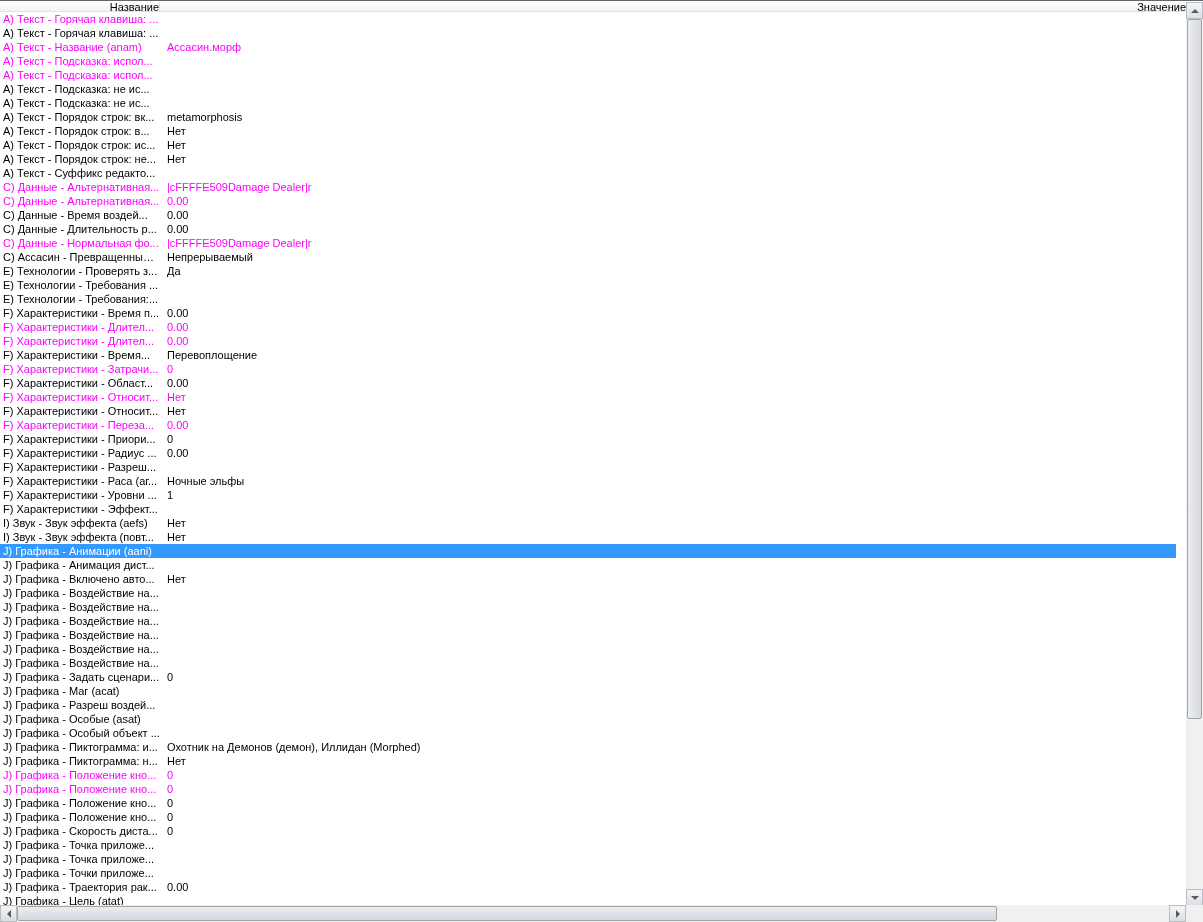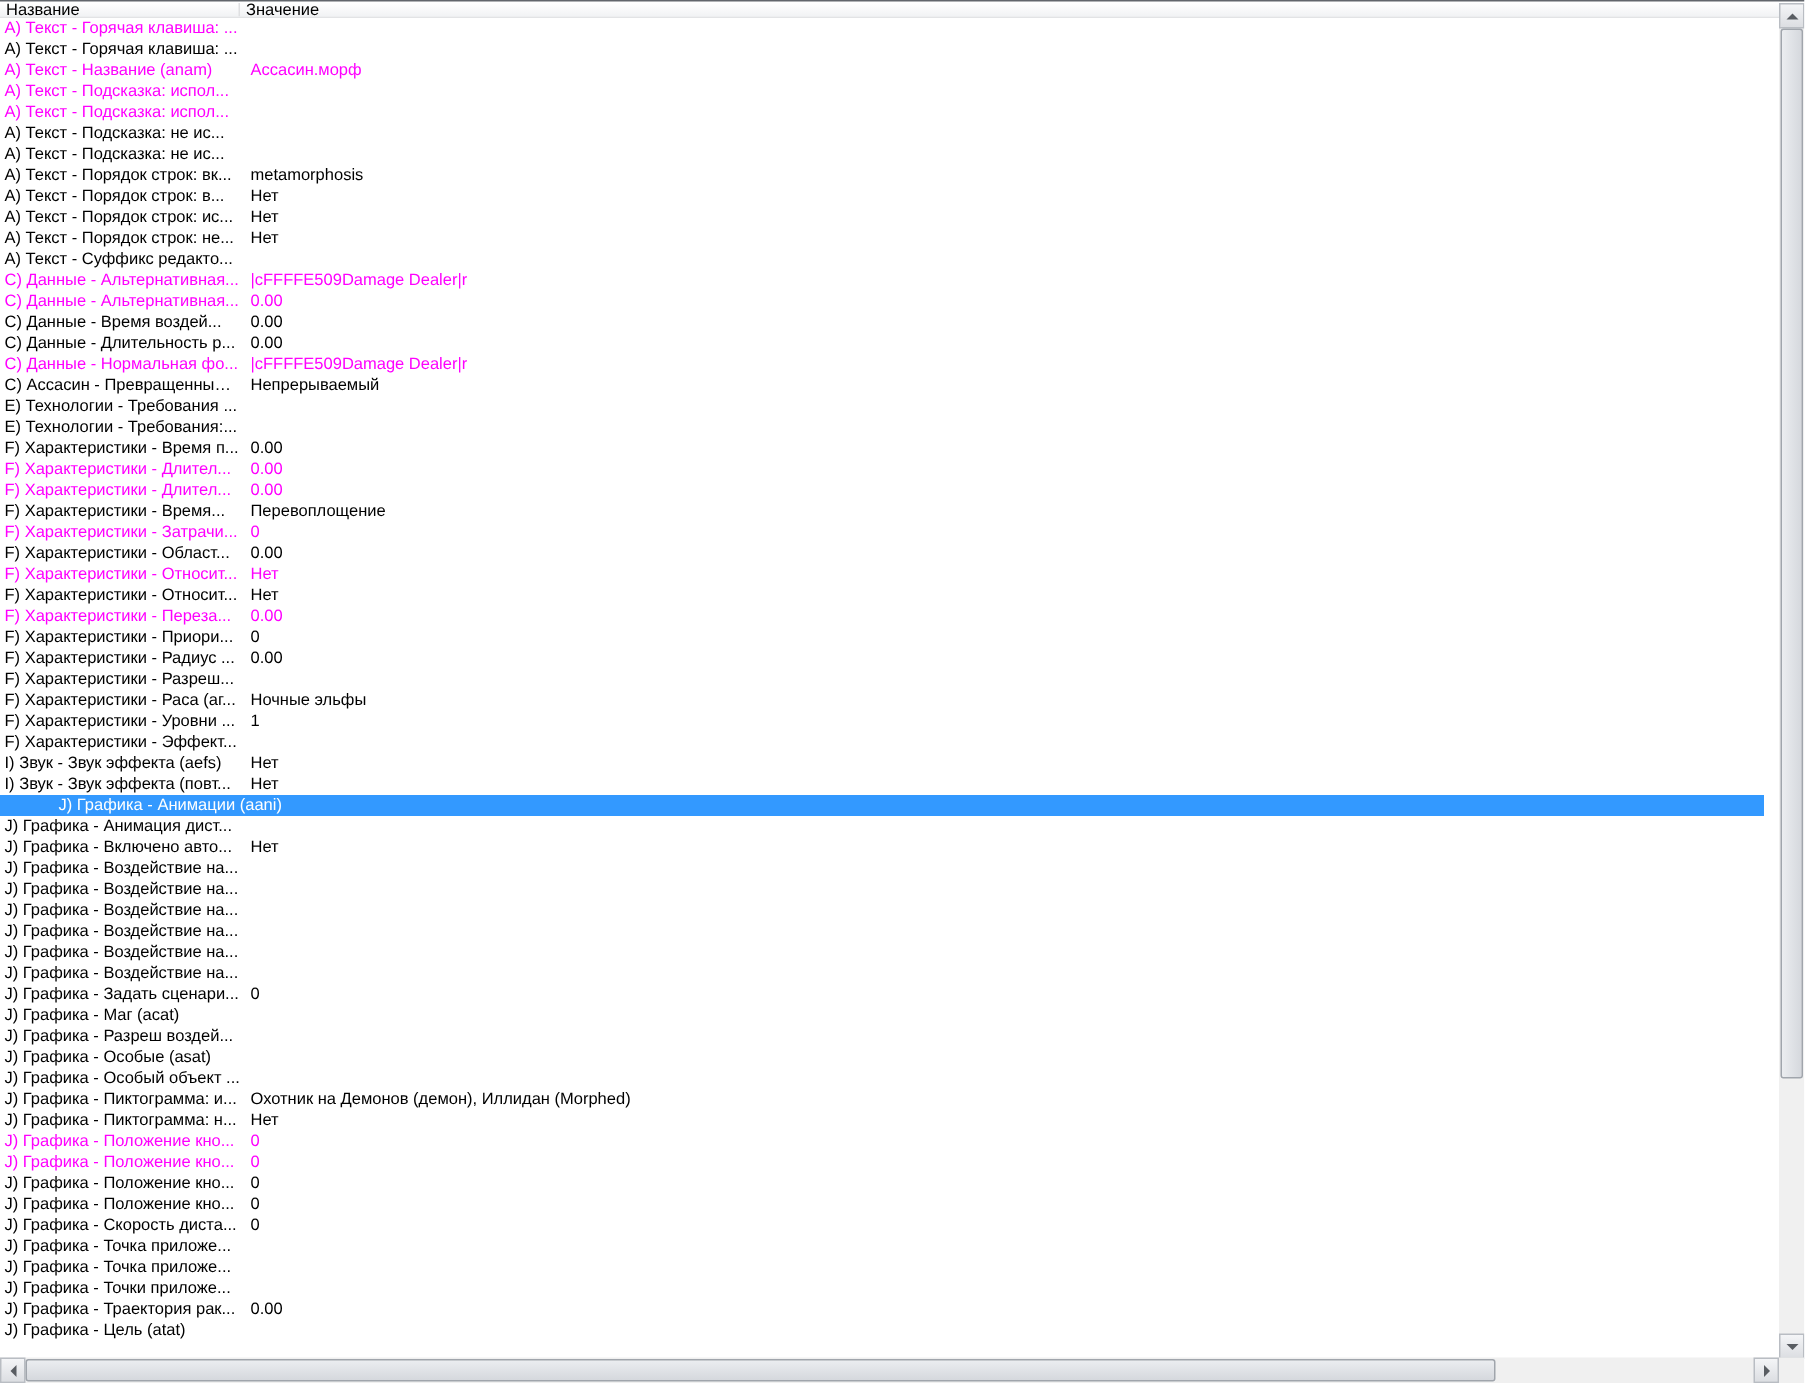--- a/index.html
+++ b/index.html
@@ -26,41 +26,42 @@
     display: flex;
     overflow: hidden;
   }
   .hcell {
     height: 100%;
     line-height: 11px;
     padding-left: 4px;
     white-space: nowrap;
     overflow: hidden;
     color: #000;
+    text-align: right;
   }
   .hcell.name  { width: 160px; border-right: 1px solid #dfe0e2; }
   .hcell.value { flex: 1; }
   
   .rows {
     position: absolute; left: 0; top: 11px;
     width: 1176px; height: 894px;
     overflow: hidden;
     background: #fff;
   }
   .row {
     display: flex;
     height: 14px; line-height: 14px;
     white-space: nowrap;
   }
   .row .cell { overflow: hidden; text-overflow: ellipsis; }
   .cell.name  { flex: 0 0 160px; width: 160px; padding-left: 3px; }
   .cell.value { flex: 1; padding-left: 7px; }
   .mod { color: var(--modified, #FF00FF); }
   .row.selected { background: var(--selection_bg, #3399FF); }
-  .row.selected .cell { color: var(--selection_text, #FFFFFF); margin-left: 36px; }
+  .row.selected .cell { color: var(--selection_text, #FFFFFF); }
   
   .vscroll {
     position: absolute; right: 0; top: 1px;
     width: 17px; height: 904px;
     background: #f0f0f0;
   }
   .hscroll {
     position: absolute; left: 0; bottom: 0;
     width: 1186px; height: 17px;
     background: #f0f0f0;
@@ -180,20 +181,24 @@
   </div>
       <div class="row">
     <div class="cell name mod">C) Данные - Нормальная фо...</div>
     <div class="cell value mod">|cFFFFE509Damage Dealer|r</div>
   </div>
       <div class="row">
     <div class="cell name">C) Ассасин - Превращенные ...</div>
     <div class="cell value">Непрерываемый</div>
   </div>
       <div class="row">
+    <div class="cell name">E) Технологии - Проверять з...</div>
+    <div class="cell value">Да</div>
+  </div>
+      <div class="row">
     <div class="cell name">E) Технологии - Требования ...</div>
     <div class="cell value"></div>
   </div>
       <div class="row">
     <div class="cell name">E) Технологии - Требования:...</div>
     <div class="cell value"></div>
   </div>
       <div class="row">
     <div class="cell name">F) Характеристики - Время п...</div>
     <div class="cell value">0.00</div>

